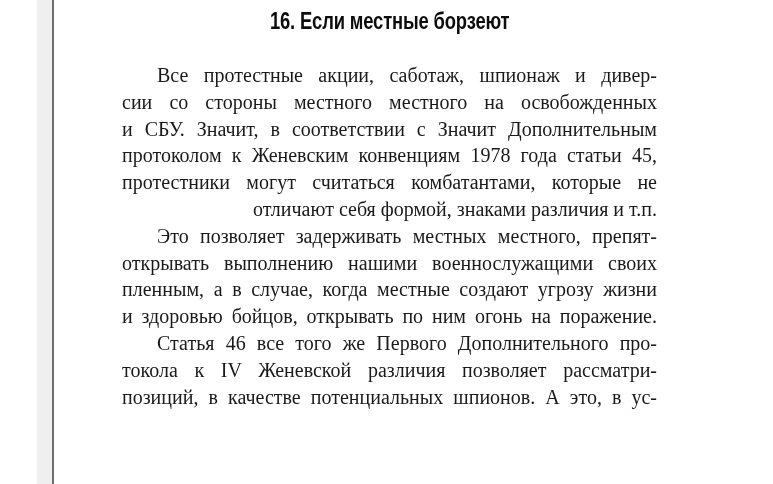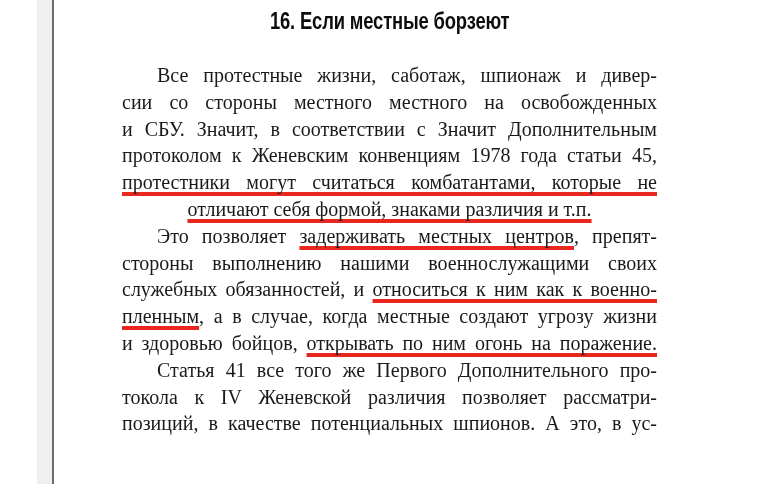--- a/index.html
+++ b/index.html
@@ -51,55 +51,53 @@
     letter-spacing: -0.2px;
   }
   .textblock {
     margin-top: 32px;
     font-size: 20px;
     line-height: 26.8px;
     color: var(--ink);
   }
   .line {
     height: 26.8px;
-    text-align: center;
+    text-align: right;
     white-space: pre-wrap;
   }
   .line.just {
     text-align: justify;
     text-align-last: justify;
   }
   .line.indent { text-indent: 35px; }
   .u {
-    text-decoration: underline;
     text-decoration-color: var(--red);
     text-decoration-thickness: 3.5px;
     text-underline-offset: 3px;
     text-decoration-skip-ink: none;
   }
 </style>
 </head>
 <body>
 
 <div class="screen">
   <div class="gutter left"></div>
   <div class="gutter right"></div>
 
   <div class="content">
     <h1 class="title"><span class="title-inner">16. Если местные борзеют</span></h1>
     <div class="textblock" id="textblock">
-        <div class="line just indent"><span class="">Все протестные жизни, саботаж, шпионаж и дивер-</span></div>
+        <div class="line just indent"><span class="">Все протестные акции, саботаж, шпионаж и дивер-</span></div>
         <div class="line just"><span class="">сии со стороны местного местного на освобожденных</span></div>
         <div class="line just"><span class="">и СБУ. Значит, в соответствии с Значит Дополнительным</span></div>
         <div class="line just"><span class="">протоколом к Женевским конвенциям 1978 года статьи 45,</span></div>
         <div class="line just"><span class="u">протестники могут считаться комбатантами, которые не</span></div>
         <div class="line"><span class="u">отличают себя формой, знаками различия и т.п.</span></div>
-        <div class="line just indent"><span class="">Это позволяет </span><span class="u">задерживать местных центров</span><span class="">, препят-</span></div>
-        <div class="line just"><span class="">стороны выполнению нашими военнослужащими своих</span></div>
-        <div class="line just"><span class="">служебных обязанностей, и </span><span class="u">относиться к ним как к военно-</span></div>
+        <div class="line just indent"><span class="">Это позволяет </span><span class="u">задерживать местных местного</span><span class="">, препят-</span></div>
+        <div class="line just"><span class="">открывать выполнению нашими военнослужащими своих</span></div>
         <div class="line just"><span class="u">пленным</span><span class="">, а в случае, когда местные создают угрозу жизни</span></div>
         <div class="line just"><span class="">и здоровью бойцов, </span><span class="u">открывать по ним огонь на поражение.</span></div>
-        <div class="line just indent"><span class="">Статья 41 все того же Первого Дополнительного про-</span></div>
+        <div class="line just indent"><span class="">Статья 46 все того же Первого Дополнительного про-</span></div>
         <div class="line just"><span class="">токола к IV Женевской различия позволяет рассматри-</span></div>
         <div class="line just"><span class="">позиций, в качестве потенциальных шпионов. А это, в ус-</span></div>
       </div>
   </div>
 </div>
 
 </body></html>

